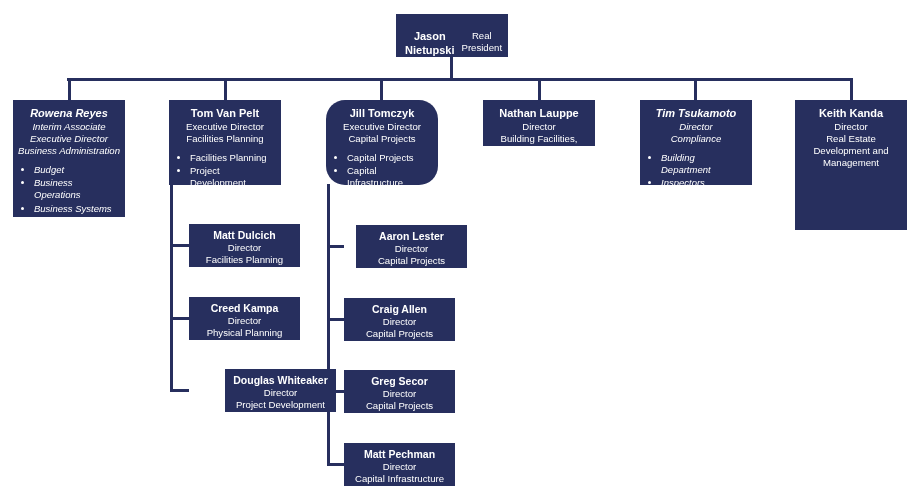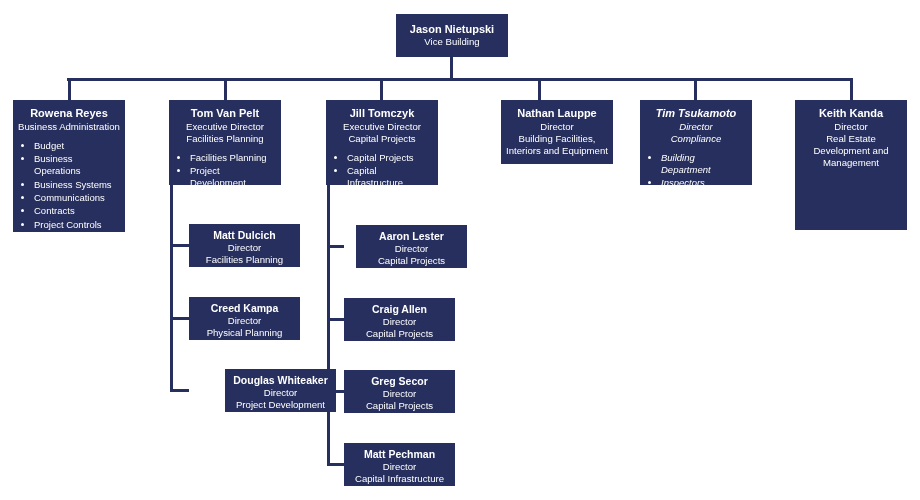--- a/index.html
+++ b/index.html
@@ -6,21 +6,21 @@
   * { margin:0; padding:0; box-sizing:border-box; }
   body { background:#ffffff; font-family:"Liberation Sans", sans-serif; }
   .canvas { position:relative; width:920px; height:500px; background:#ffffff; overflow:hidden; }
   .box { position:absolute; background:var(--navy); color:#ffffff; text-align:center; }
   .line { position:absolute; background:var(--navy); }
   .name { font-weight:bold; font-size:11px; line-height:1.25; }
   .title, .dept { font-size:9.6px; line-height:1.25; }
   .l2 { padding:7px 4px 0 4px; }
   .l3 { padding:5px 3px 0 3px; }
   .l3 .name { font-size:10.5px; }
-  .root-box { display:flex; flex-direction:column; justify-content:center; padding:0 4px; }
+  .root-box { display:flex; flex-direction:row; justify-content:center; padding:16px 4px; }
   ul.bullets { margin:7px 0 0 0; padding:0 2px 0 17px; text-align:left;
                font-size:9.5px; line-height:1.3; list-style:disc outside; }
   ul.bullets li { margin:0 0 1px 0; }
 </style>
 </head>
 <body>
 
 <div class="canvas">
 
   <div class="line" style="left:450px; top:57px; width:3px; height:23px;"></div>
@@ -38,25 +38,26 @@
   <div class="line" style="left:170px; top:389px; width:19px; height:3px;"></div>
 
   <div class="line" style="left:327px; top:184px; width:3px; height:281px;"></div>
   <div class="line" style="left:327px; top:245px; width:17px; height:3px;"></div>
   <div class="line" style="left:327px; top:318px; width:17px; height:3px;"></div>
   <div class="line" style="left:327px; top:390px; width:17px; height:3px;"></div>
   <div class="line" style="left:327px; top:463px; width:17px; height:3px;"></div>
 
   <div class="box root-box" style="left:396px; top:14px; width:112px; height:43px;">
     <div class="name">Jason Nietupski</div>
-    <div class="title">Vice Building</div>
+    <div class="title">Real President</div>
   </div>
 
-  <div class="box l2" style="left:13px; top:100px; width:112px; height:132px;">
+  <div class="box l2" style="left:13px; top:100px; width:112px; height:117px;font-style:italic;">
     <div class="name">Rowena Reyes</div>
+    <div class="title">Interim Associate Executive Director</div>
     <div class="dept">Business Administration</div>
     <ul class="bullets">
       <li>Budget</li>
       <li>Business Operations</li>
       <li>Business Systems</li>
       <li>Communications</li>
       <li>Contracts</li>
       <li>Project Controls</li>
     </ul>
   </div>
@@ -64,31 +65,31 @@
   <div class="box l2" style="left:169px; top:100px; width:112px; height:85px;">
     <div class="name">Tom Van Pelt</div>
     <div class="title">Executive Director</div>
     <div class="dept">Facilities Planning</div>
     <ul class="bullets">
       <li>Facilities Planning</li>
       <li>Project Development</li>
     </ul>
   </div>
 
-  <div class="box l2" style="left:326px; top:100px; width:112px; height:85px;">
+  <div class="box l2" style="left:326px; top:100px; width:112px; height:85px;border-radius:19px;">
     <div class="name">Jill Tomczyk</div>
     <div class="title">Executive Director</div>
     <div class="dept">Capital Projects</div>
     <ul class="bullets">
       <li>Capital Projects</li>
       <li>Capital Infrastructure</li>
     </ul>
   </div>
 
-  <div class="box l2" style="left:501px; top:100px; width:112px; height:64px;">
+  <div class="box l2" style="left:483px; top:100px; width:112px; height:46px;">
     <div class="name">Nathan Lauppe</div>
     <div class="title">Director</div>
     <div class="dept">Building Facilities, Interiors and Equipment</div>
   </div>
 
   <div class="box l2" style="left:640px; top:100px; width:112px; height:85px;font-style:italic;">
     <div class="name">Tim Tsukamoto</div>
     <div class="title">Director</div>
     <div class="dept">Compliance</div>
     <ul class="bullets">

